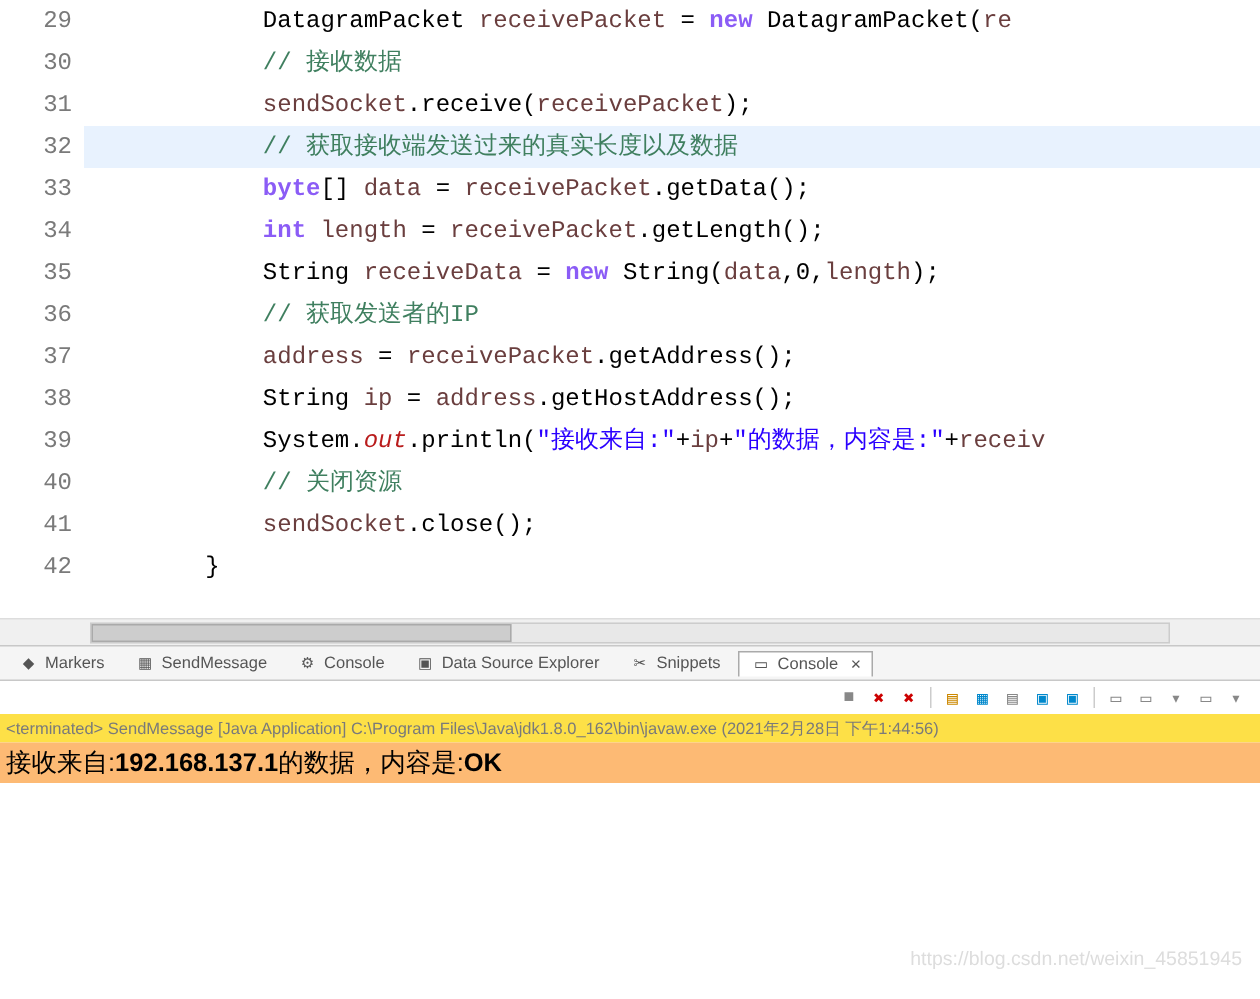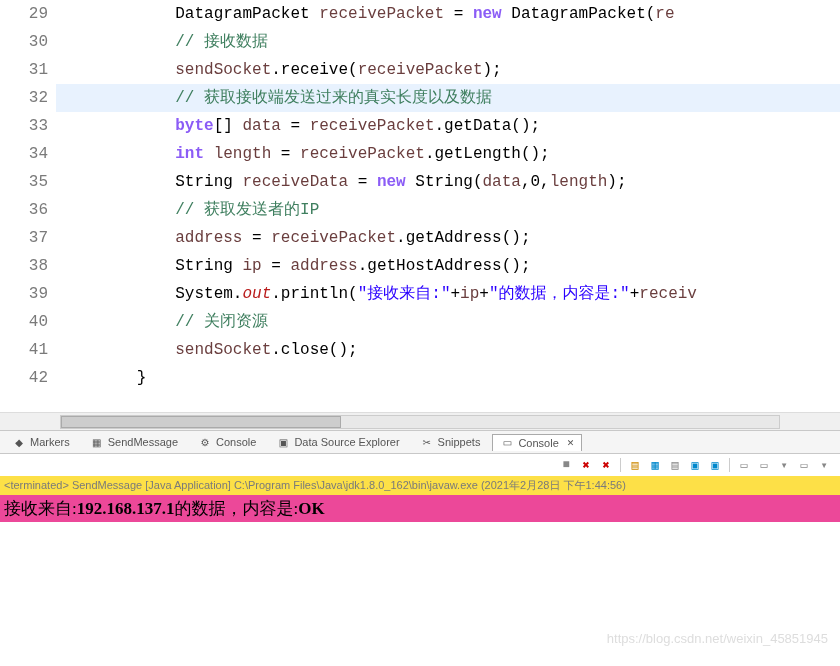--- a/index.html
+++ b/index.html
@@ -126,24 +126,24 @@
       cursor: pointer;
     }
     .console-header {
       font-family: Tahoma, Arial, sans-serif;
       font-size: 11px;
       color: #7a7a7a;
       padding: 2px 4px;
       background: #fde047;
     }
     .console-output {
-      font-family: Liberation Serif, serif;
+      font-family: Liberation Sans, sans-serif;
       font-size: 17px;
       padding: 2px 4px;
-      background: #ec4899;
+      background: #fdba74;
     }
     .console-output .bold { font-weight: bold; }
     .watermark {
       position: absolute;
       bottom: 20px;
       right: 12px;
       font-family: Arial, sans-serif;
       font-size: 13px;
       color: #ddd;
     }

